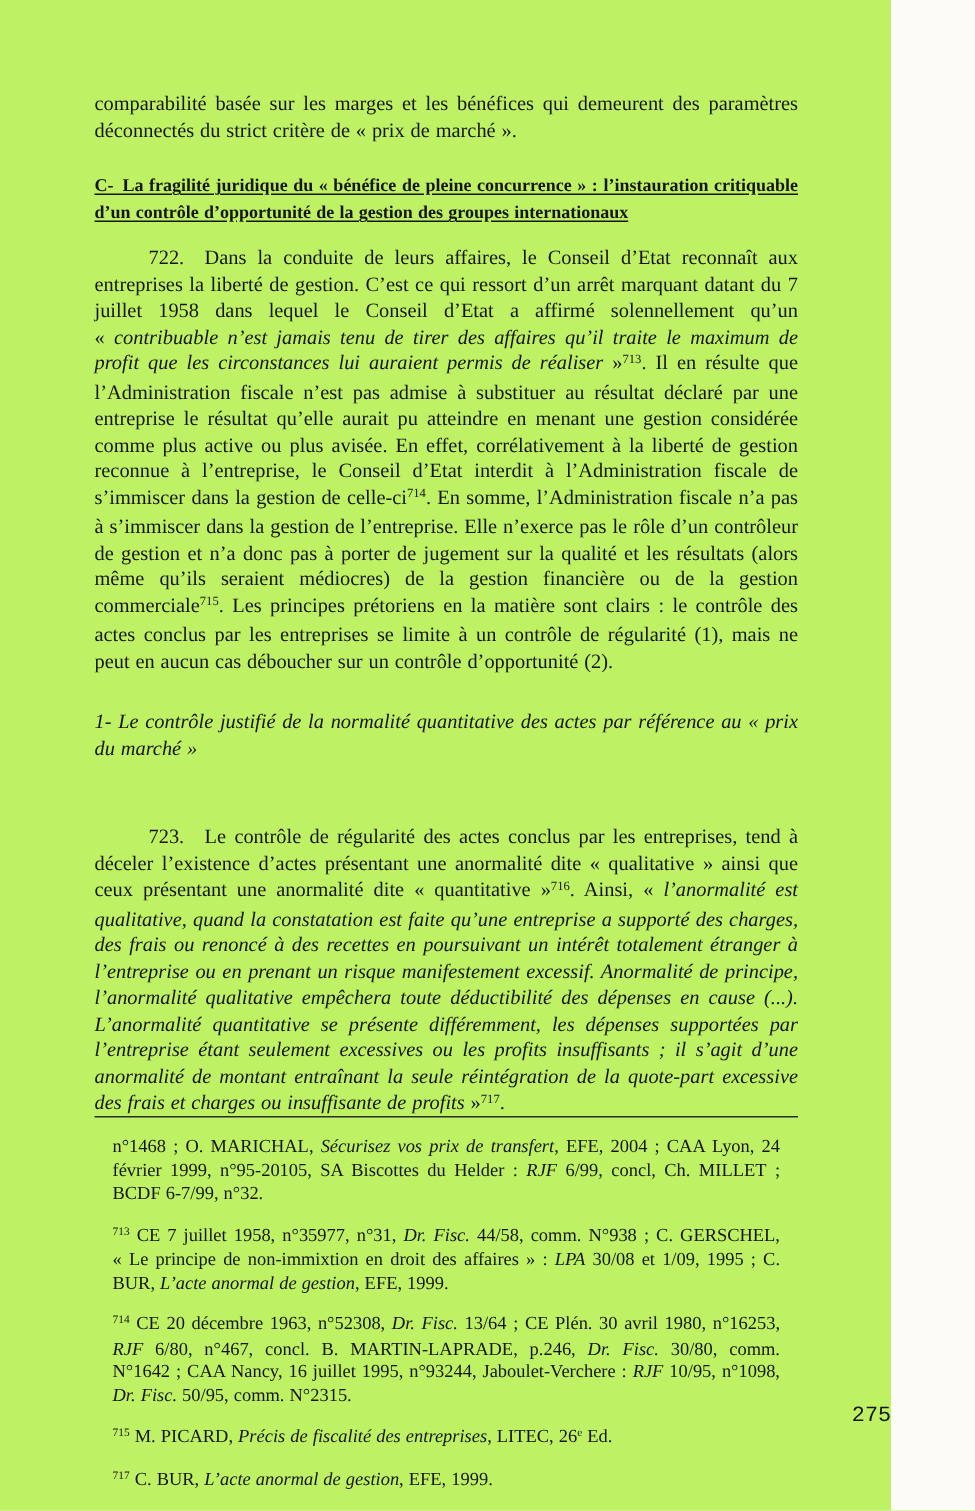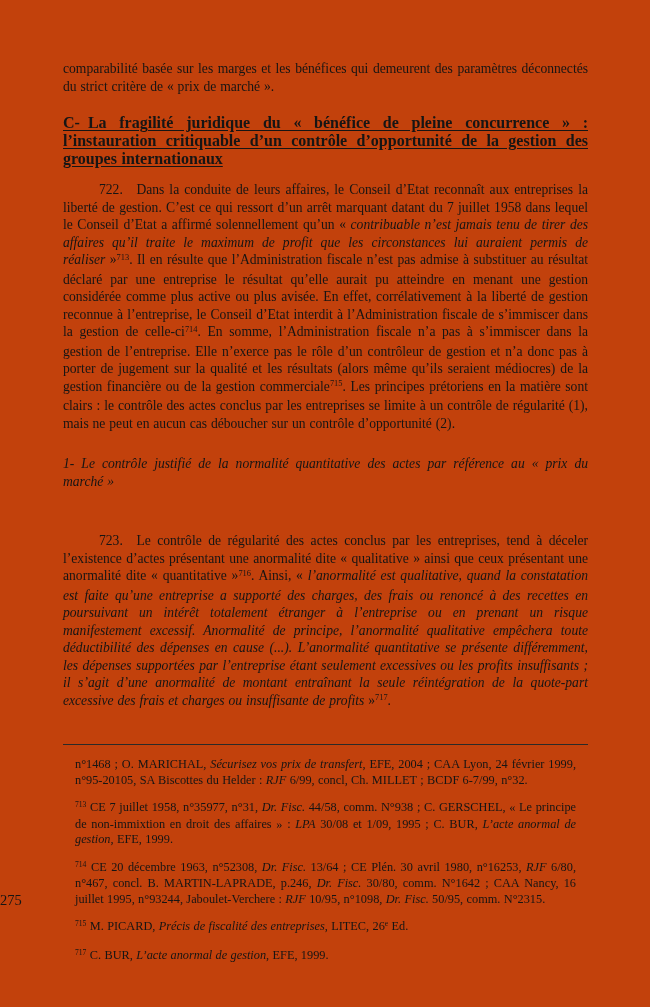--- a/index.html
+++ b/index.html
@@ -4,42 +4,42 @@
 <style>
   html, body { margin: 0; padding: 0; }
   body {
     width: 650px;
     background: #fcfbf7;
     font-family: "Liberation Serif", "DejaVu Serif", serif;
     color: #161514;
   }
   .page {
     position: relative;
-    width: 650px;
+    width: 594px;
     height: 1007px;
-    background: #c2410c;
+    background: #bef264;
     overflow: hidden;
     box-sizing: border-box;
   }
   .content {
     position: absolute;
     left: 63px;
     right: 62px;
     top: 60px;
   }
   .body-text {
     margin: 0;
     font-size: 13.6px;
     line-height: 17.5px;
     text-align: justify;
     word-spacing: 0.5px;
   }
   .heading {
     margin: 19px 0 13px 0;
-    font-size: 16px;
+    font-size: 12px;
     line-height: 18px;
     font-weight: 700;
     text-decoration: underline;
     text-underline-offset: 2px;
     text-align: justify;
     word-spacing: 0.5px;
   }
   .para { text-indent: 36px; }
   .subheading {
     margin: 23px 0 42px 0;
@@ -61,23 +61,24 @@
   }
   .footnote-rule {
     border-top: 1px solid #2b2a28;
     margin-bottom: 5px;
   }
   .footnote { margin: 12px; }
   .page-number {
     position: absolute;
     left: 0;
     right: 0;
-    top: 892px;
-    text-align: left;
+    top: 936px;
+    text-align: right;
     font-size: 14.5px;
+    font-family: Liberation Mono, monospace;
   }
   .it { font-style: italic; }
   .sup {
     font-size: 0.62em;
     position: relative;
     top: -0.5em;
     vertical-align: baseline;
   }
 </style>
 </head>

